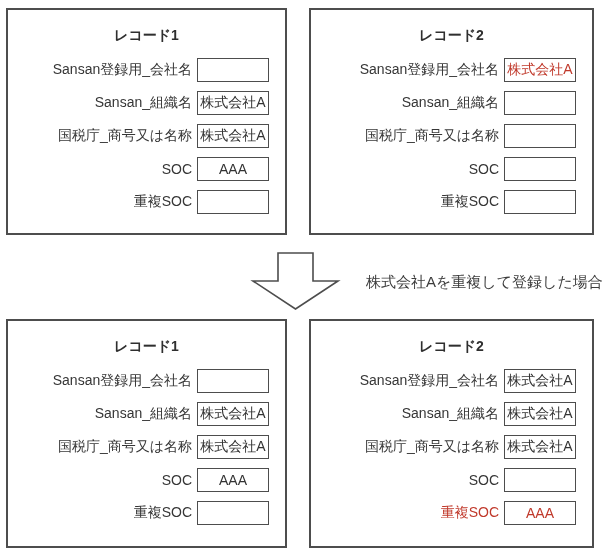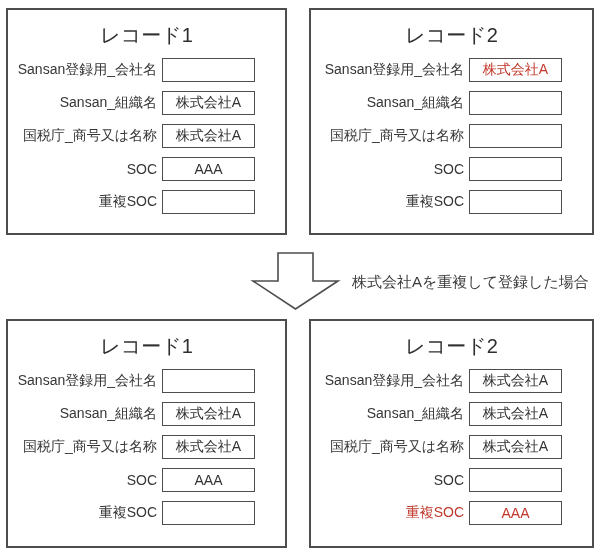--- a/index.html
+++ b/index.html
@@ -21,41 +21,41 @@
     border:2px solid var(--border);
     background:var(--background);
     box-sizing:border-box;
   }
   .panel-tl{left:6px;top:8px;width:281px;height:227px;}
   .panel-tr{left:309px;top:8px;width:285px;height:227px;}
   .panel-bl{left:6px;top:319px;width:281px;height:229px;}
   .panel-br{left:309px;top:319px;width:285px;height:229px;}
   .panel-title{
     margin-top:14px;height:22px;line-height:22px;
-    text-align:center;font-size:20px;font-weight:normal;color:#2f2f2f;
+    text-align:center;font-size:14px;font-weight:bold;color:#2f2f2f;
   }
   .rows{margin-top:12px;}
   .row{
     display:flex;align-items:center;justify-content:flex-end;
-    height:24px;margin-bottom:9px;padding-right:30px;
+    height:24px;margin-bottom:9px;padding-right:16px;
   }
   .row:last-child{margin-top:4px;}
   .field-label{
     font-size:14px;white-space:nowrap;margin-right:5px;color:var(--text);
   }
   .value-box{
-    width:93px;height:24px;box-sizing:border-box;
+    width:72px;height:24px;box-sizing:border-box;
     border:1.5px solid var(--border);background:var(--background);
     display:flex;align-items:center;justify-content:center;
     font-size:14px;color:#333333;white-space:nowrap;overflow:hidden;
   }
   .hl{color:var(--highlight) !important;}
   .arrow-wrap{position:absolute;left:250px;top:249px;width:92px;height:64px;}
   .arrow-caption{
-    position:absolute;left:352px;top:273px;
+    position:absolute;left:366px;top:273px;
     font-size:15px;line-height:18px;color:#3c3c3c;white-space:nowrap;
   }
 </style>
 </head>
 <body>
 
 <div class="panel panel-tl">
   <div class="panel-title">レコード1</div>
   <div class="rows">
     <div class="row">

